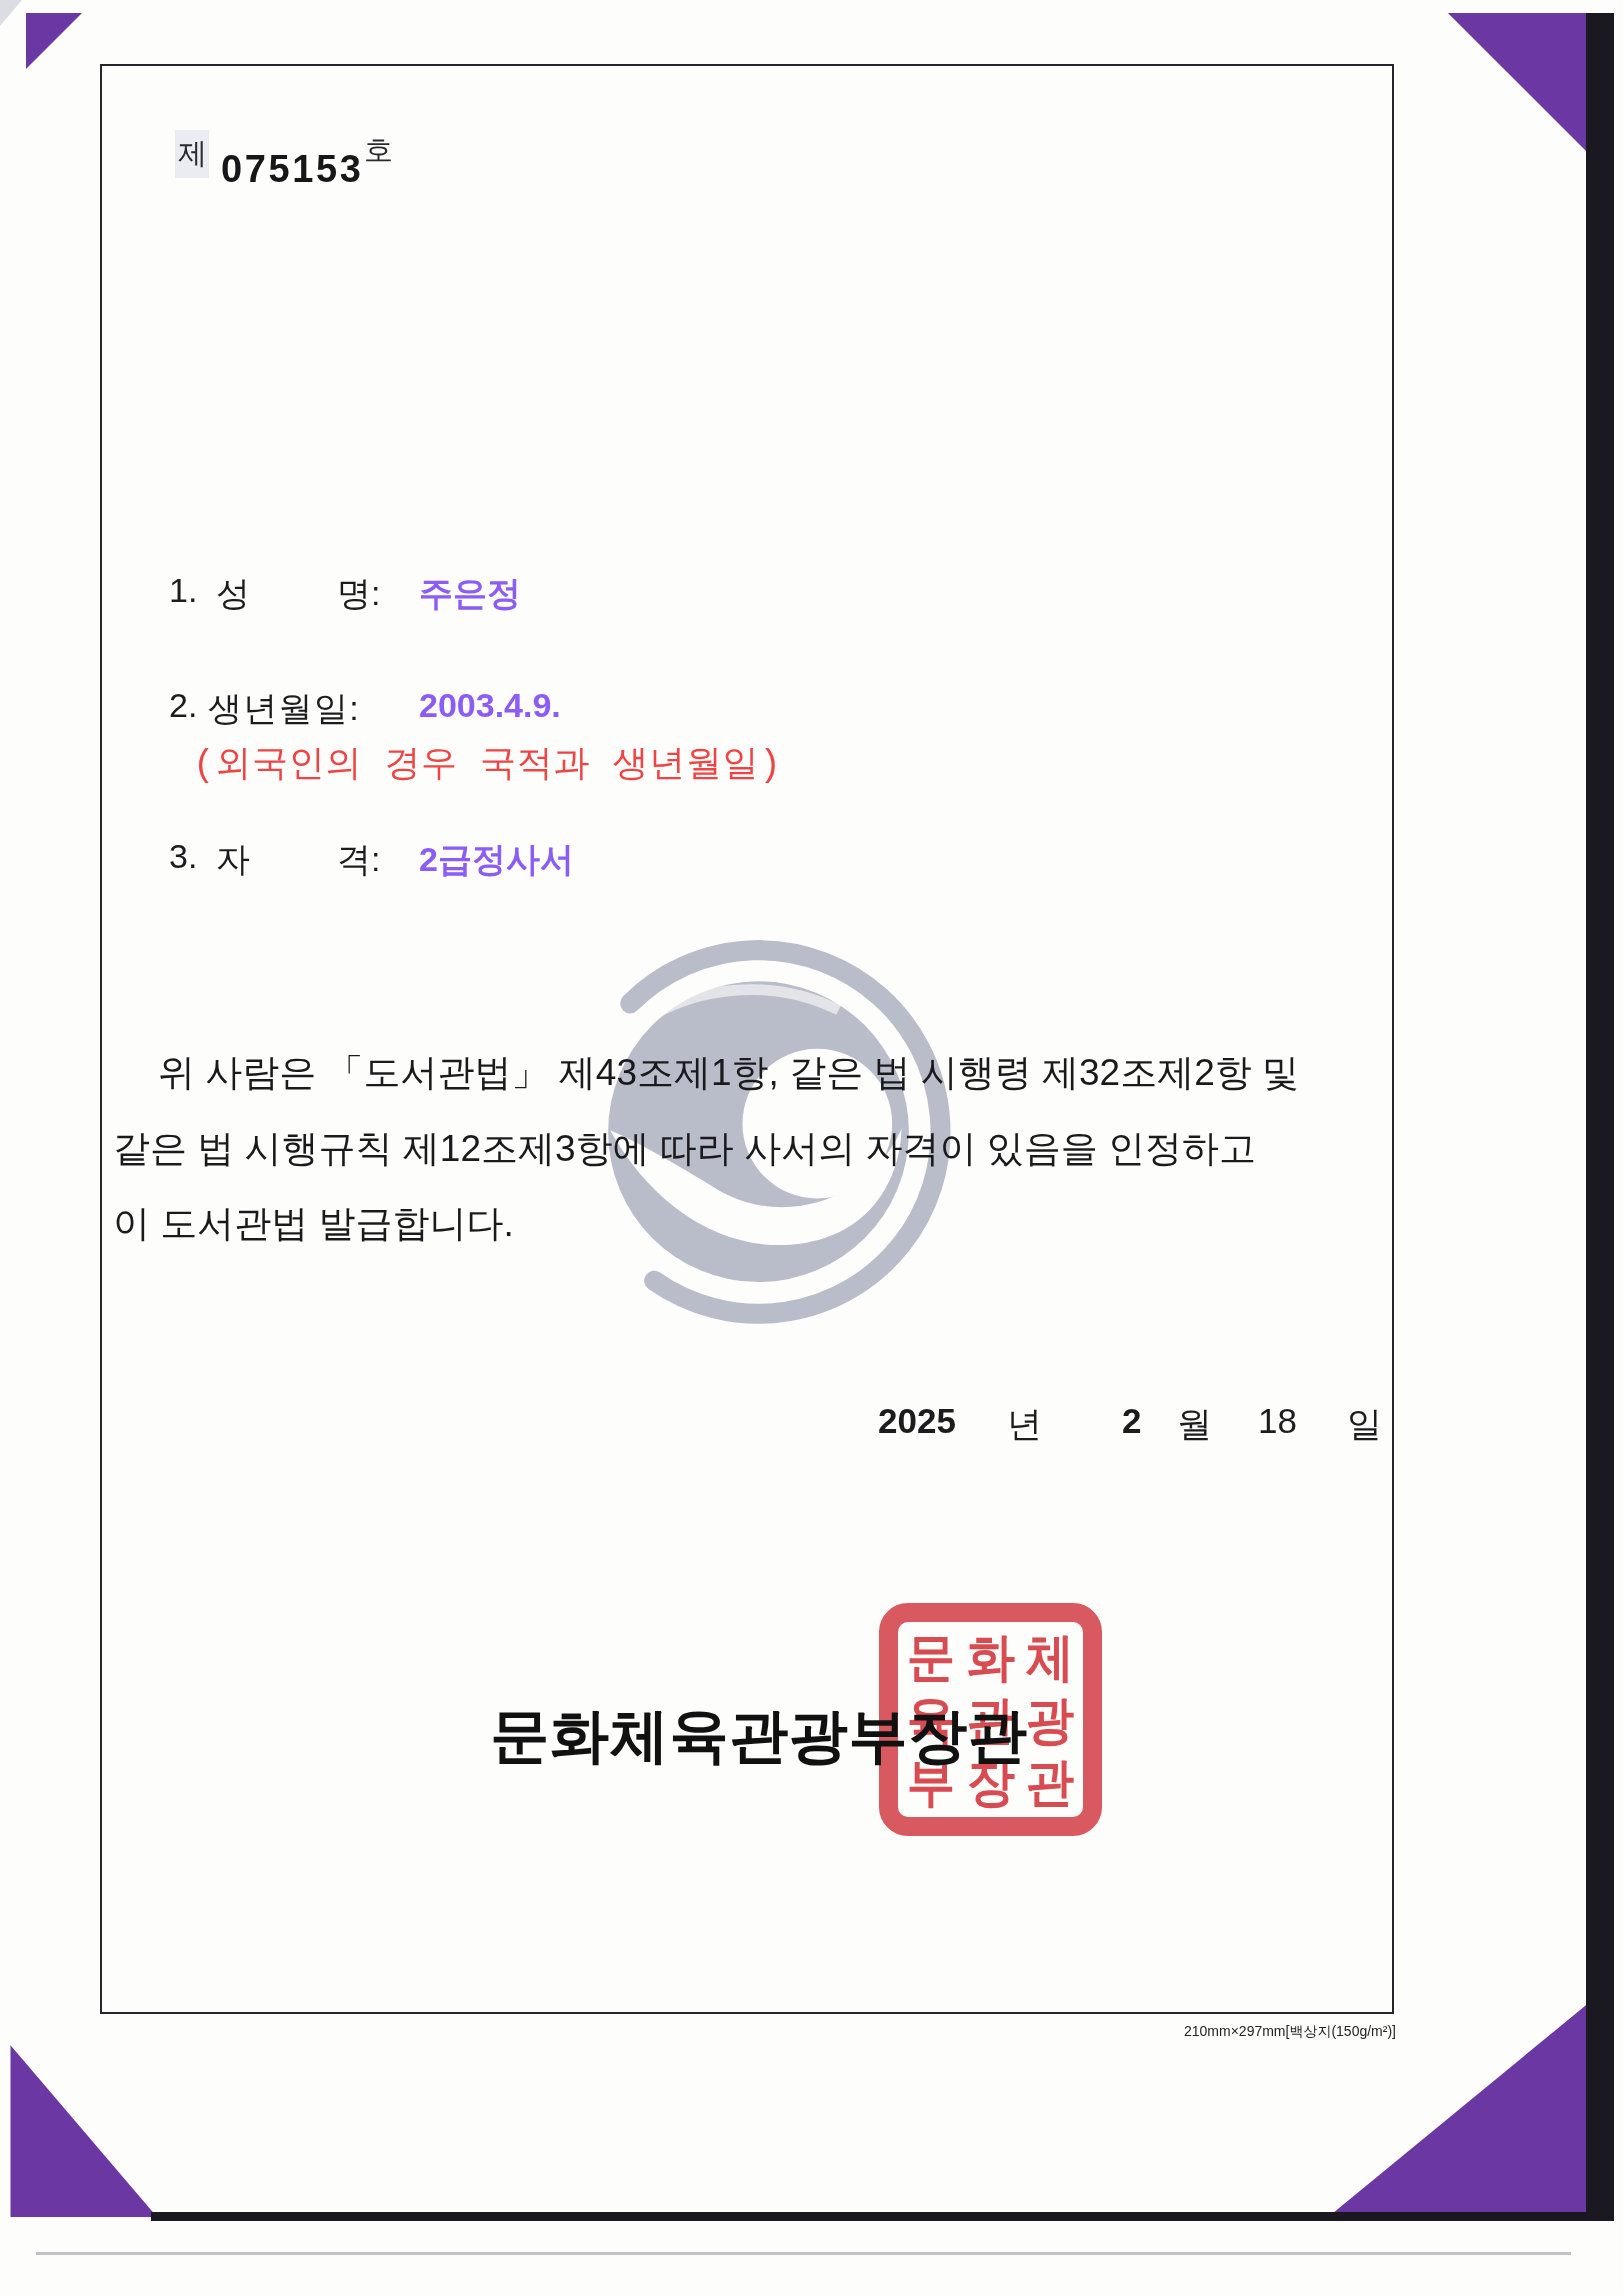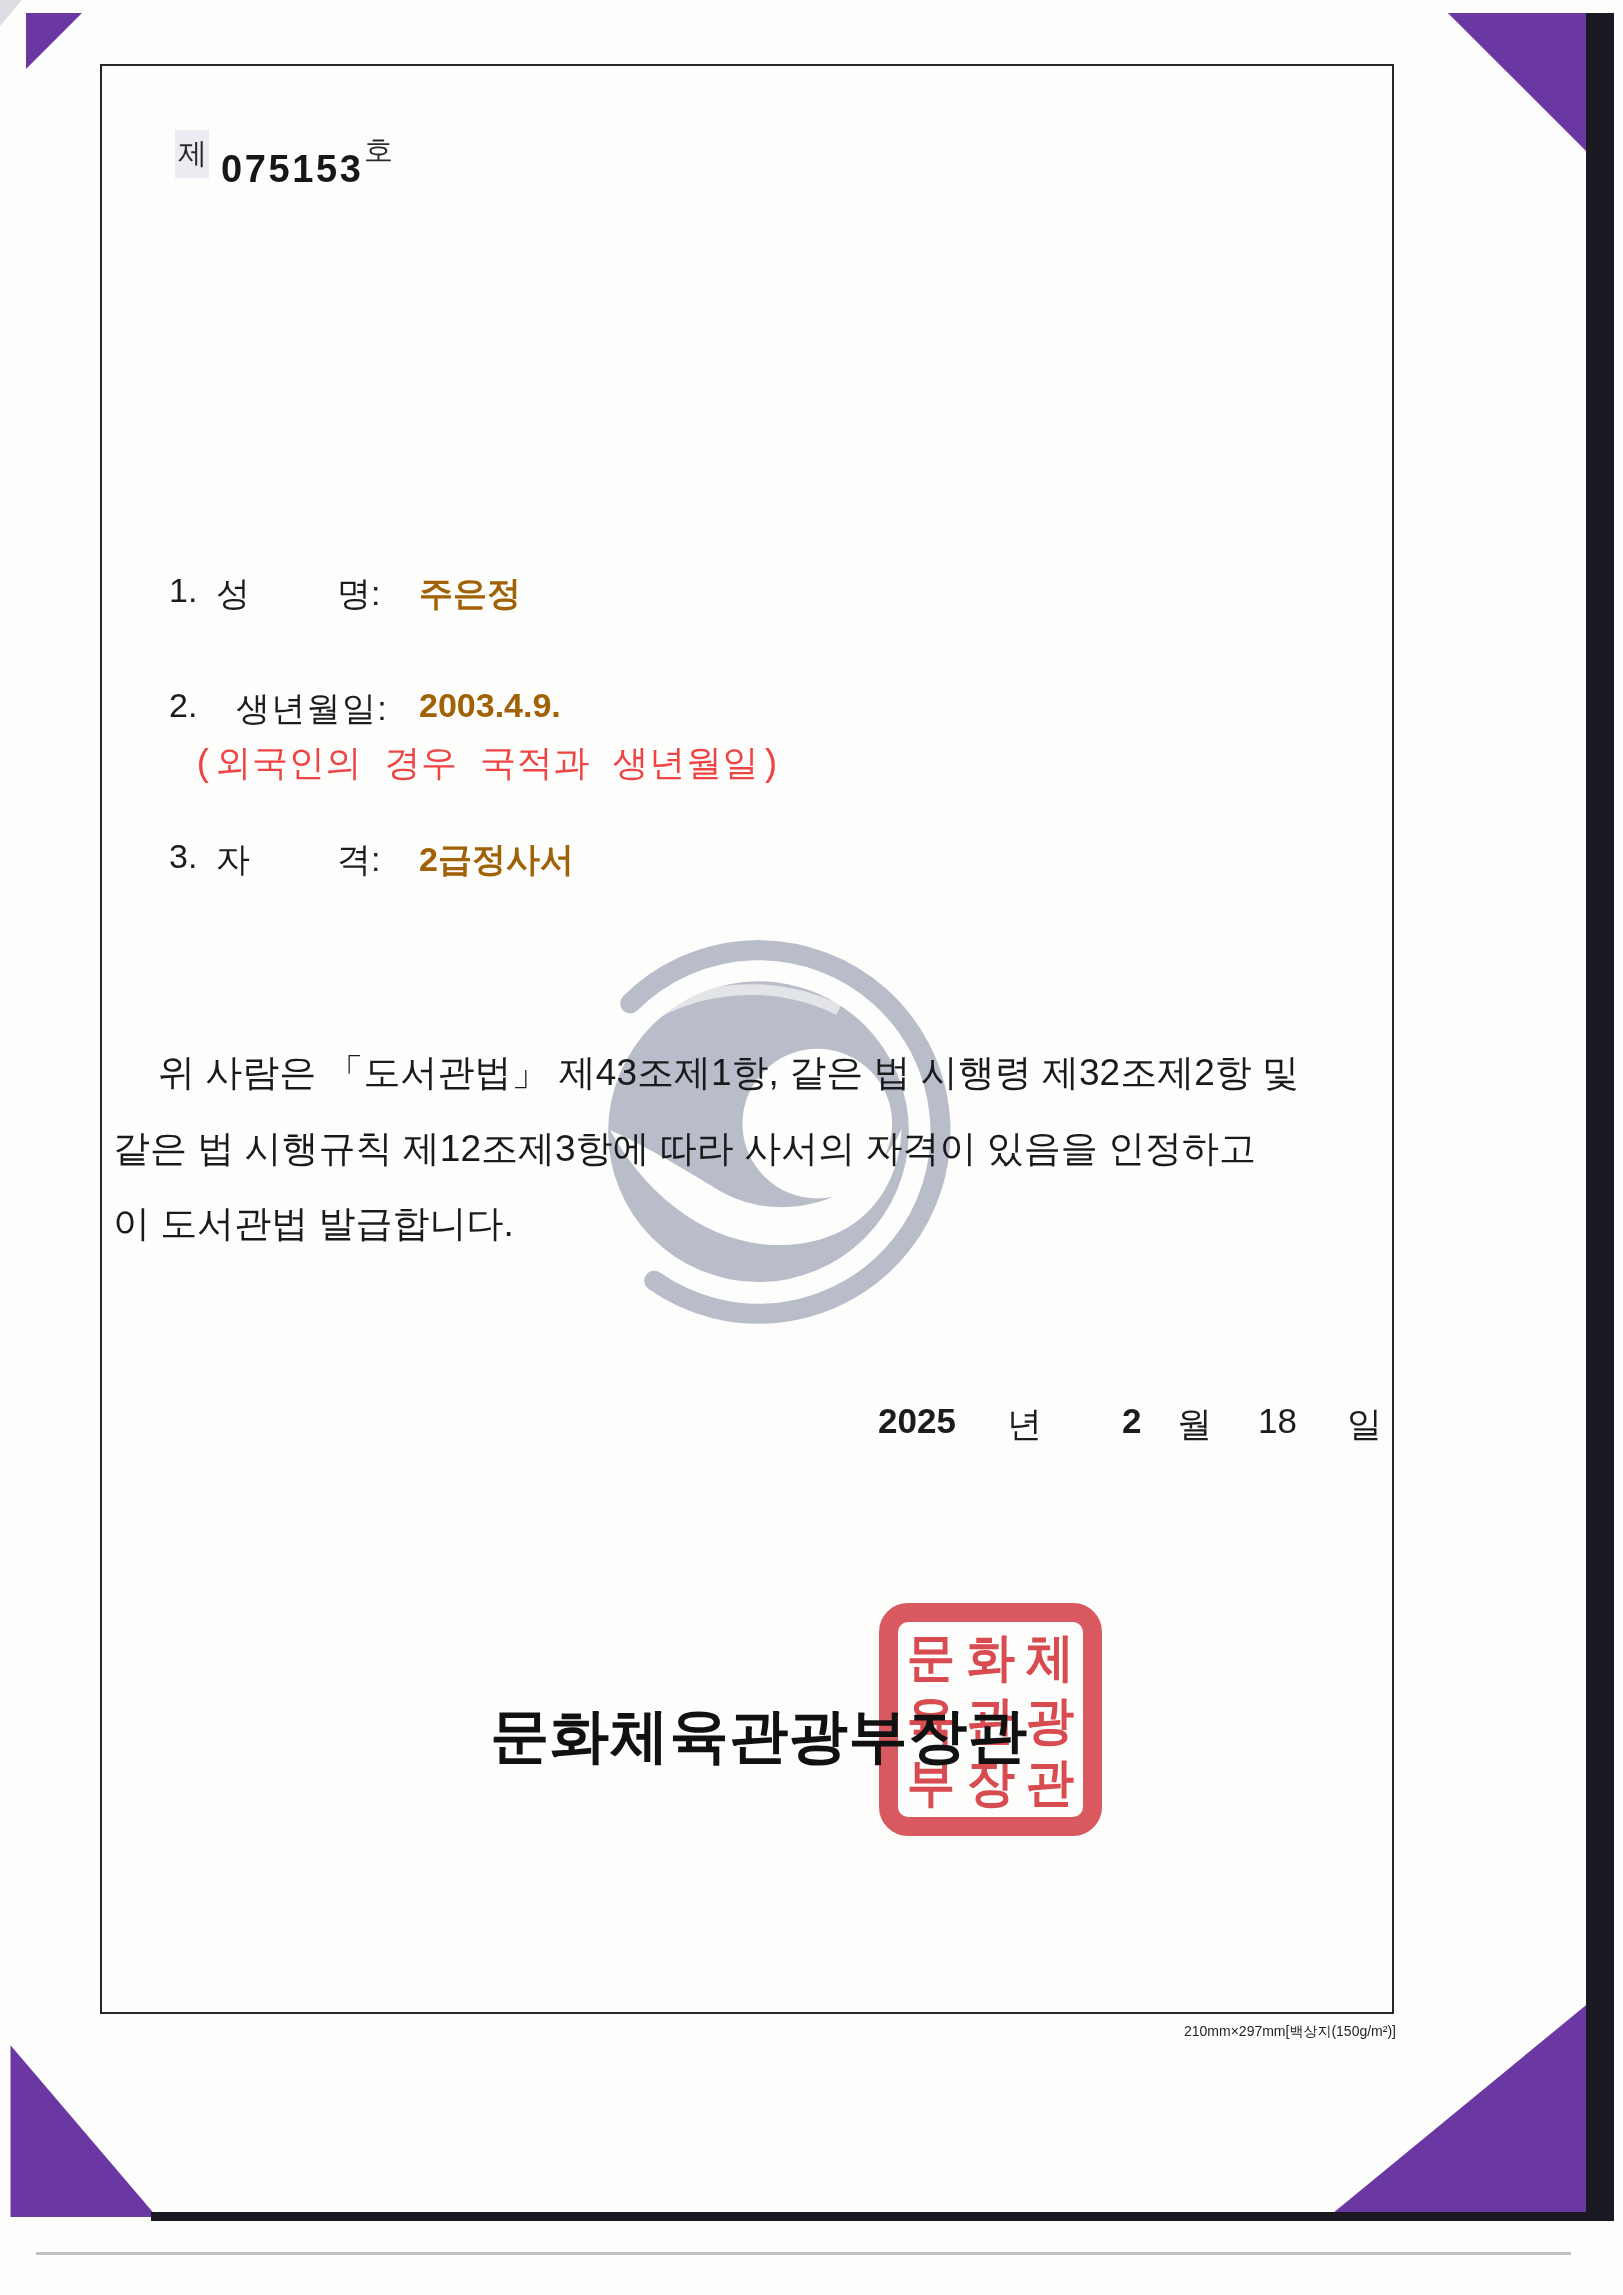--- a/index.html
+++ b/index.html
@@ -43,23 +43,23 @@
   .title{left:751px;top:312px;transform:translateX(-50%);
     font-size:65px;font-weight:bold;letter-spacing:17px;white-space:pre;color:#141416;}
 
   
   .field-row{position:absolute;left:169px;height:52px;font-size:34px;white-space:pre;}
   .row-name{top:571px;}
   .row-birth{top:686px;}
   .row-grade{top:837px;}
   .f-index{position:absolute;left:0;top:0;}
   .f-label{position:absolute;left:47px;top:0;letter-spacing:1.3px;}
-  .row-birth .f-label{left:39px;margin-left:28px;}
+  .row-birth .f-label{left:39px;}
   .f-label2{position:absolute;left:168px;top:0;}
-  .f-value{position:absolute;left:250px;top:0;font-weight:bold;color:#a16207;text-align:right;}
+  .f-value{position:absolute;left:250px;top:0;font-weight:bold;color:#8b5cf6;text-align:right;}
   .field-note{left:193px;top:739px;font-size:36px;letter-spacing:0.7px;color:#ef4444;font-family:Liberation Mono, monospace;}
 
   
   .watermark{left:558px;top:922px;width:401px;height:406px;z-index:1;}
 
   
   .body-line{position:absolute;font-size:37px;letter-spacing:0px;color:#1a1a1c;z-index:4;white-space:pre;}
   .body-line-1{left:134px;top:1048px;margin-left:24px;}
   .body-line-2{left:113px;top:1124px;}
   .body-line-3{left:113px;top:1199px;}

